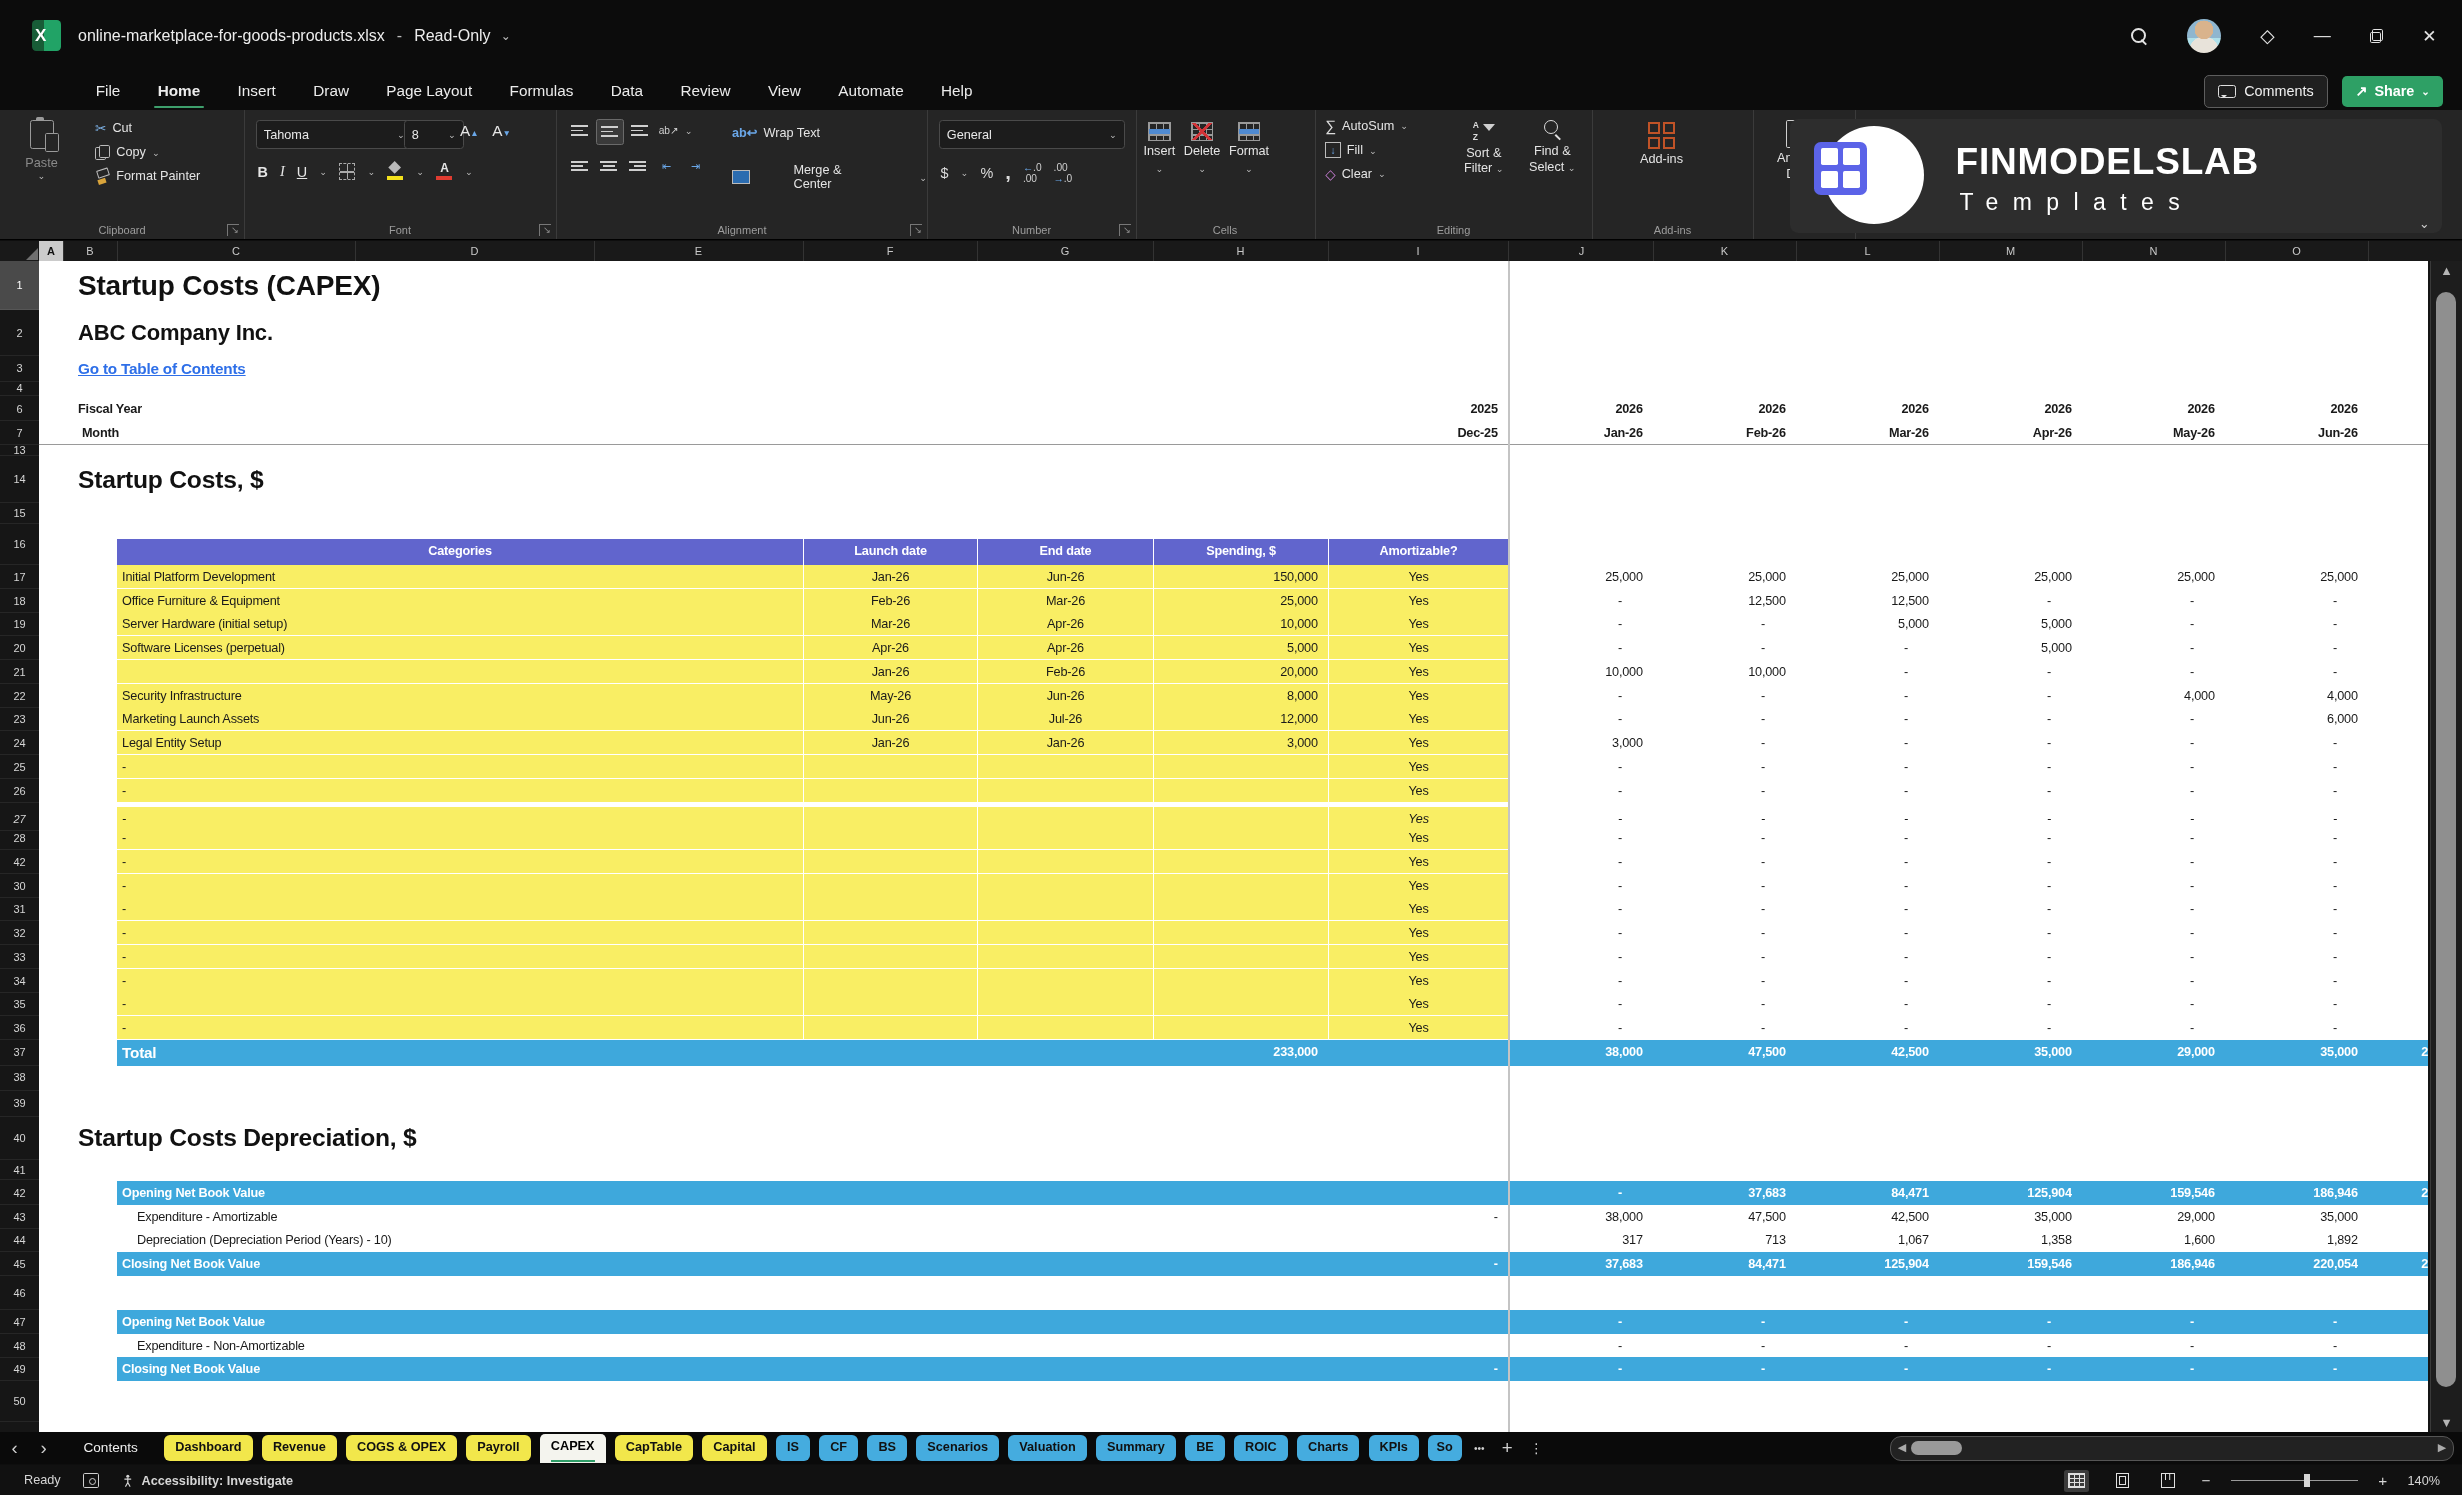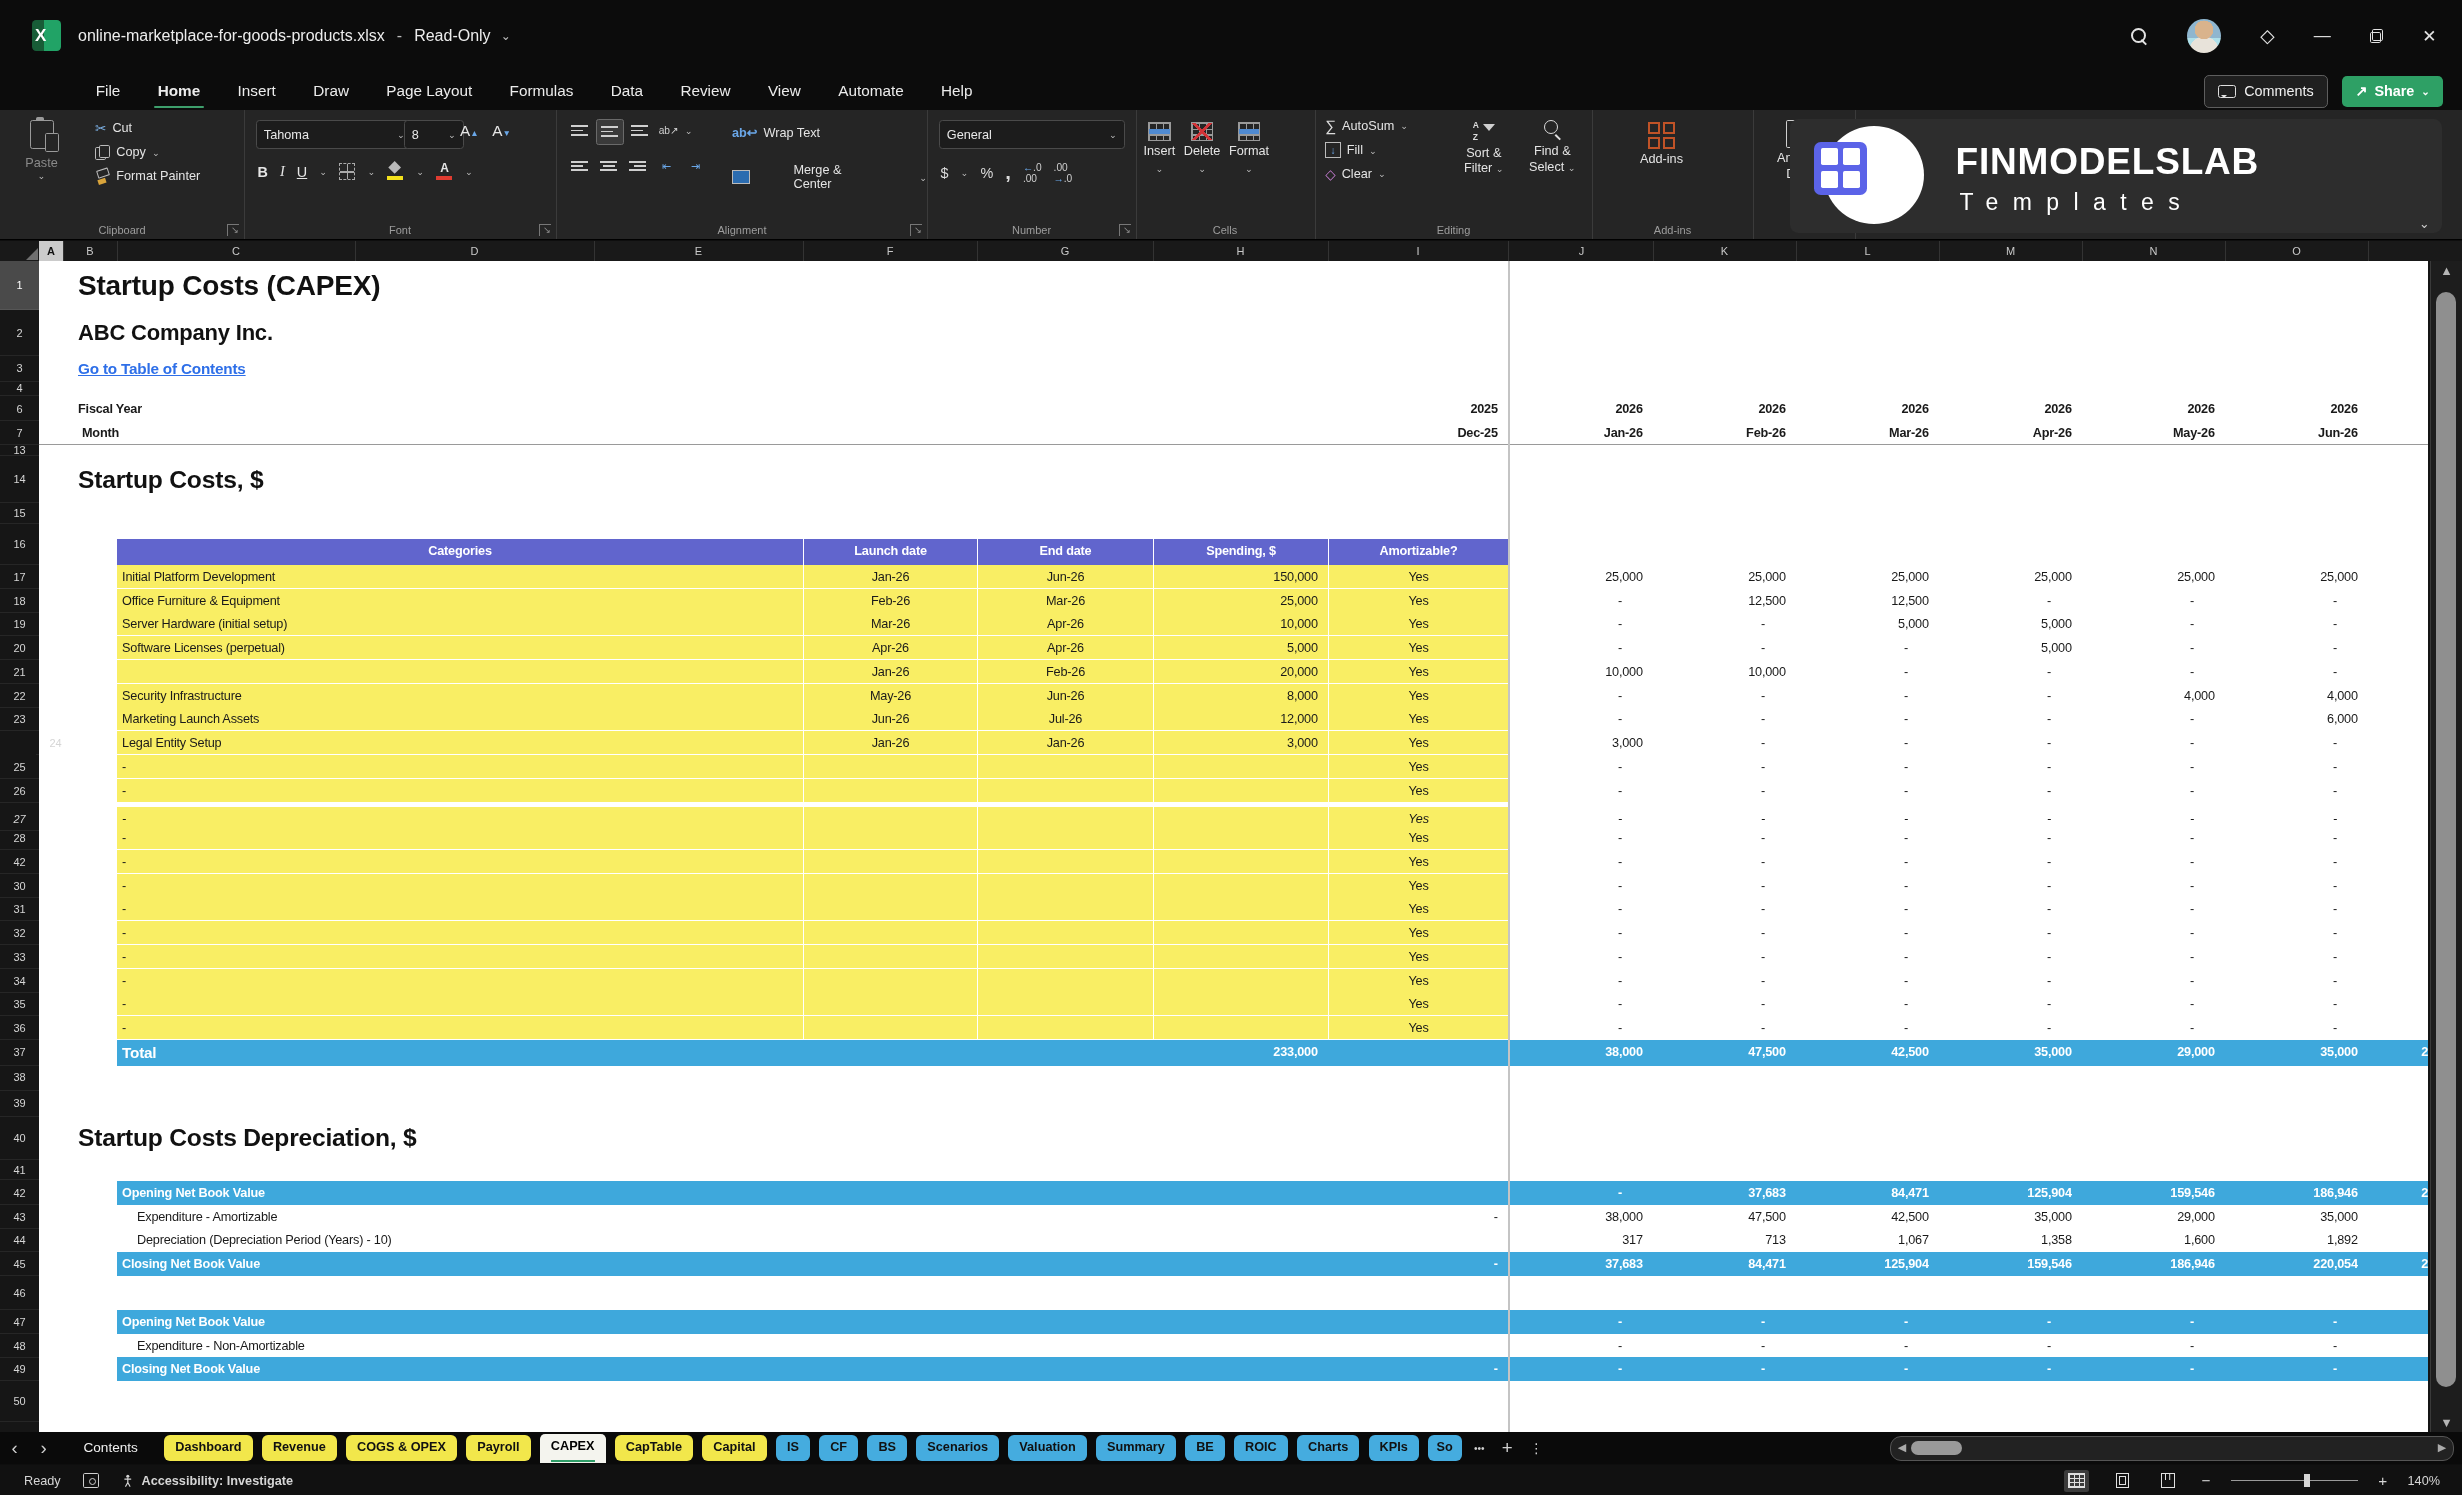--- a/index.html
+++ b/index.html
@@ -175,21 +175,21 @@
   .stab.active{background:#f4f4ee;color:#000;border-radius:5.1px 5.1px 0 0;height:29px;line-height:25.5px;}
   .stab.active span{display:inline-block;border-bottom:2.5px solid #2f9e68;padding-bottom:0.8px;}
   .tbicons{display:flex;align-items:center;gap:17px;margin-left:12px;color:#cfcfcf;font-size:13.6px;}
   #hscroll{position:absolute;left:1890px;top:4.2px;width:562px;height:23px;background:#222;border:0.8px solid #555;border-radius:11px;}
   #hscroll .la{position:absolute;left:6.8px;top:3.4px;color:#aaa;font-size:11px;}
   #hscroll .ra{position:absolute;right:6.8px;top:3.4px;color:#aaa;font-size:11px;}
   #hthumb{position:absolute;left:20.4px;top:3.4px;width:51px;height:14.4px;background:#9a9a9a;border-radius:7.6px;}
 
   
   #statusbar{position:absolute;left:0;top:1465px;width:2462px;height:31px;background:#111;display:flex;align-items:center;font-size:12.7px;color:#d6d6d6;}
-  #statusbar .left{display:flex;align-items:center;gap:22px;padding-left:24px;}
+  #statusbar .left{display:flex;gap:22px;padding-left:24px;}
   .macro-ic{width:14.4px;height:12.7px;border:1.4px solid #cfcfcf;border-radius:1.7px;position:relative;}
   .macro-ic::after{content:"";position:absolute;right:1.7px;bottom:1.7px;width:5.1px;height:5.1px;border:1.2px solid #cfcfcf;border-radius:50%;}
   .acc-ic{width:13.6px;height:13.6px;}
   #statusbar .right{margin-left:auto;display:flex;align-items:center;gap:20.4px;padding-right:22px;}
   .view-ic{width:25.5px;height:22px;display:flex;align-items:center;justify-content:center;border-radius:2.5px;}
   .view-ic.sel{background:#3c3c3c;}
   .vi1{width:15.3px;height:12.7px;border:1.4px solid #e0e0e0;background:
       repeating-linear-gradient(90deg,#e0e0e0 0 1.2px,transparent 1.2px 4.9px),
       repeating-linear-gradient(#e0e0e0 0 1.2px,transparent 1.2px 4.1px);}
   .vi2{width:11px;height:13.6px;border:1.4px solid #e0e0e0;position:relative;}
@@ -688,21 +688,21 @@
           <span class="c tR vsep" style="left: 1153px; width: 175px; line-height: 24px; height: 24px;">12,000</span>
           <span class="c tC vsep" style="left: 1328px; width: 180px; line-height: 24px; height: 24px;">Yes</span>
           <span class="c dash" style="left: 1510px; width: 143px; line-height: 24px; height: 24px;">-</span>
           <span class="c dash" style="left: 1653px; width: 143px; line-height: 24px; height: 24px;">-</span>
           <span class="c dash" style="left: 1796px; width: 143px; line-height: 24px; height: 24px;">-</span>
           <span class="c dash" style="left: 1939px; width: 143px; line-height: 24px; height: 24px;">-</span>
           <span class="c dash" style="left: 2082px; width: 143px; line-height: 24px; height: 24px;">-</span>
           <span class="c tR" style="left: 2225px; width: 143px; line-height: 24px; height: 24px;">6,000</span>
         </div>
         <div class="srow" style="top: 470px; height: 24px;">
-          <span class="rnum" style="top: 0px; height: 24px; line-height: 24px; margin-left: 36px;">24</span>
+          <span class="rnum" style="top: 0px; height: 24px; line-height: 24px;">24</span>
           <div class="ybg" style="left: 117px; width: 1391px; top: 0px; height: 24px;"></div>
           <span class="c tL" style="left: 117px; width: 686px; line-height: 24px;">Legal Entity Setup</span>
           <span class="c tC vsep" style="left: 803px; width: 174px; line-height: 24px; height: 24px;">Jan-26</span>
           <span class="c tC vsep" style="left: 977px; width: 176px; line-height: 24px; height: 24px;">Jan-26</span>
           <span class="c tR vsep" style="left: 1153px; width: 175px; line-height: 24px; height: 24px;">3,000</span>
           <span class="c tC vsep" style="left: 1328px; width: 180px; line-height: 24px; height: 24px;">Yes</span>
           <span class="c tR" style="left: 1510px; width: 143px; line-height: 24px; height: 24px;">3,000</span>
           <span class="c dash" style="left: 1653px; width: 143px; line-height: 24px; height: 24px;">-</span>
           <span class="c dash" style="left: 1796px; width: 143px; line-height: 24px; height: 24px;">-</span>
           <span class="c dash" style="left: 1939px; width: 143px; line-height: 24px; height: 24px;">-</span>

